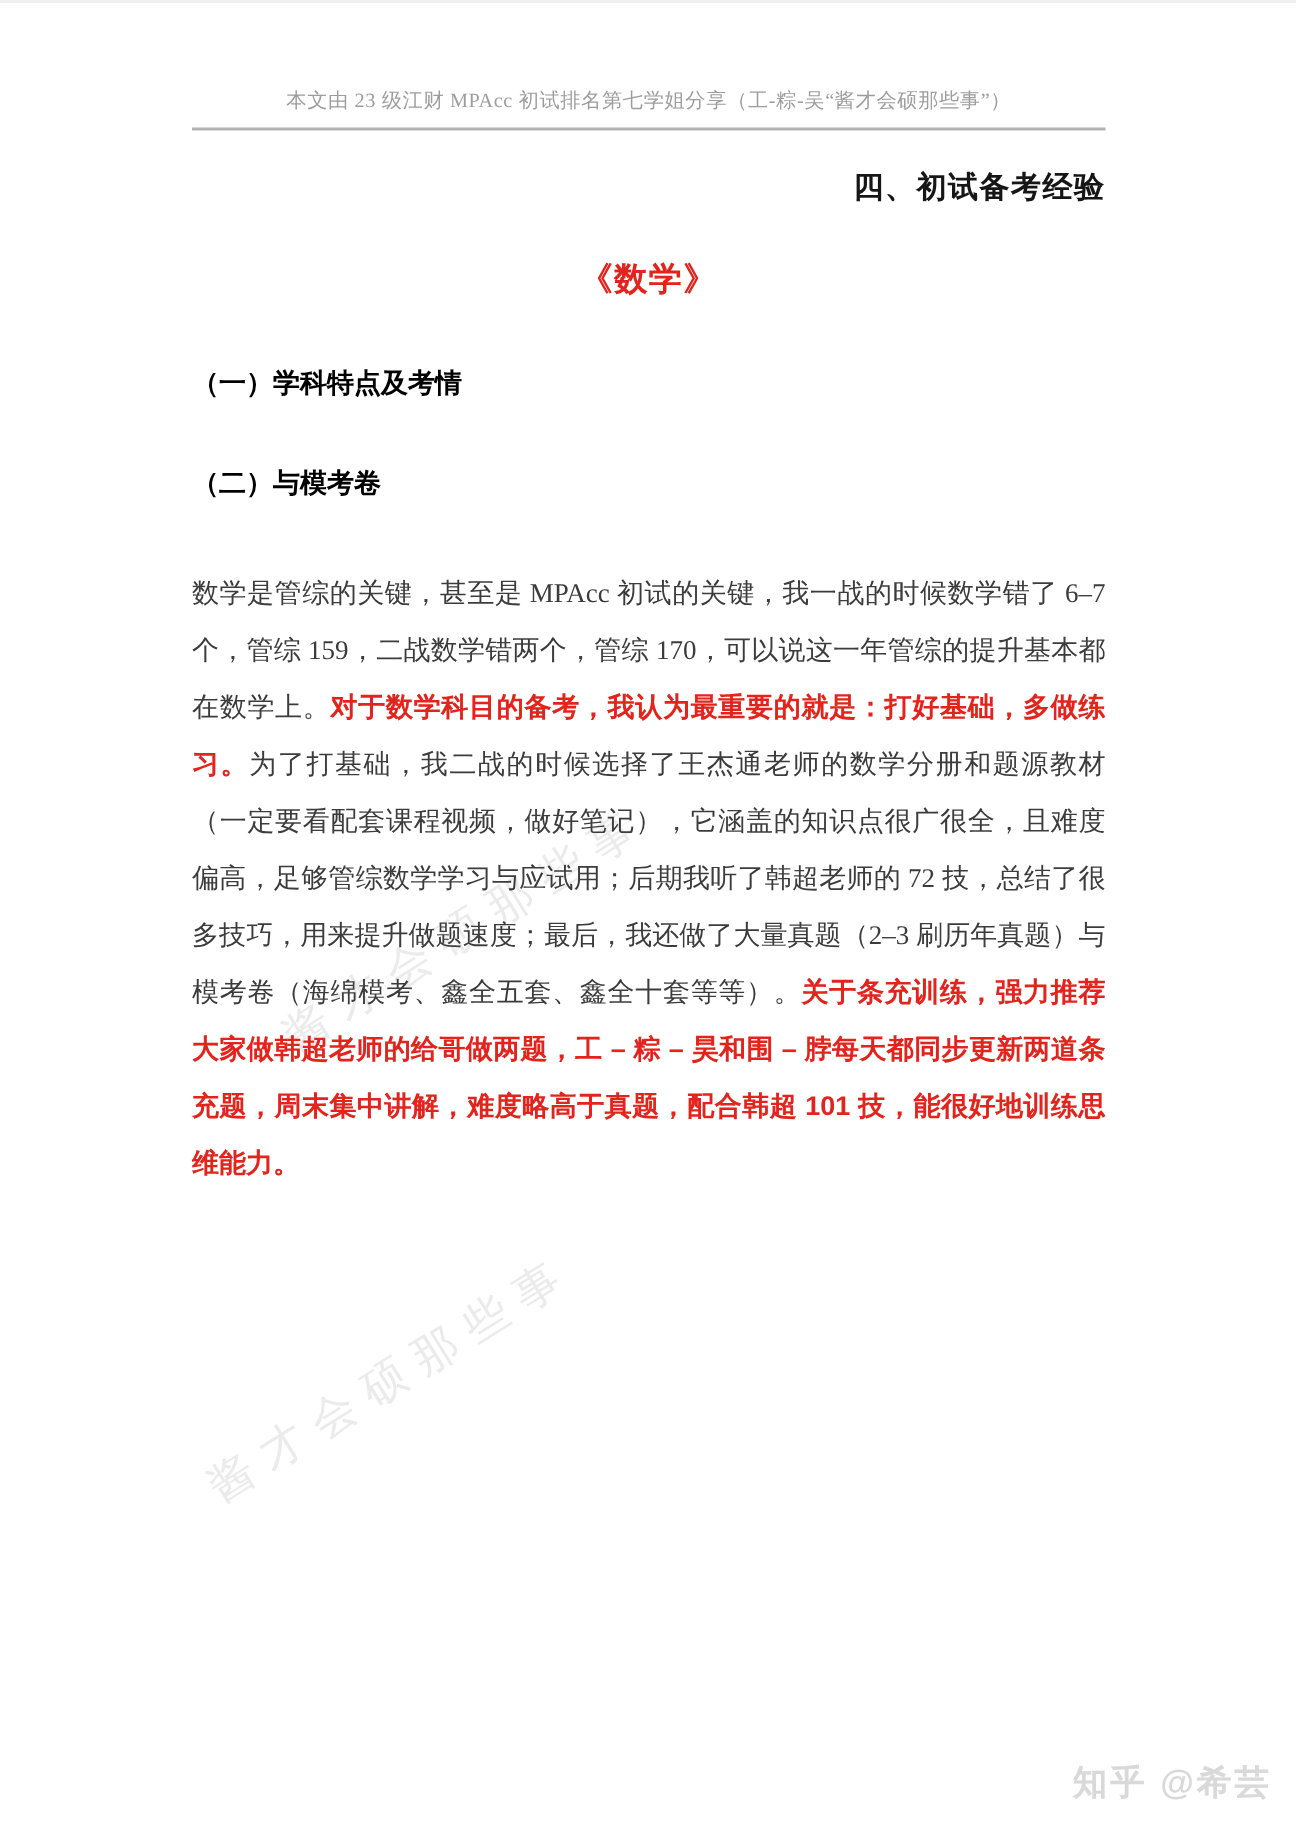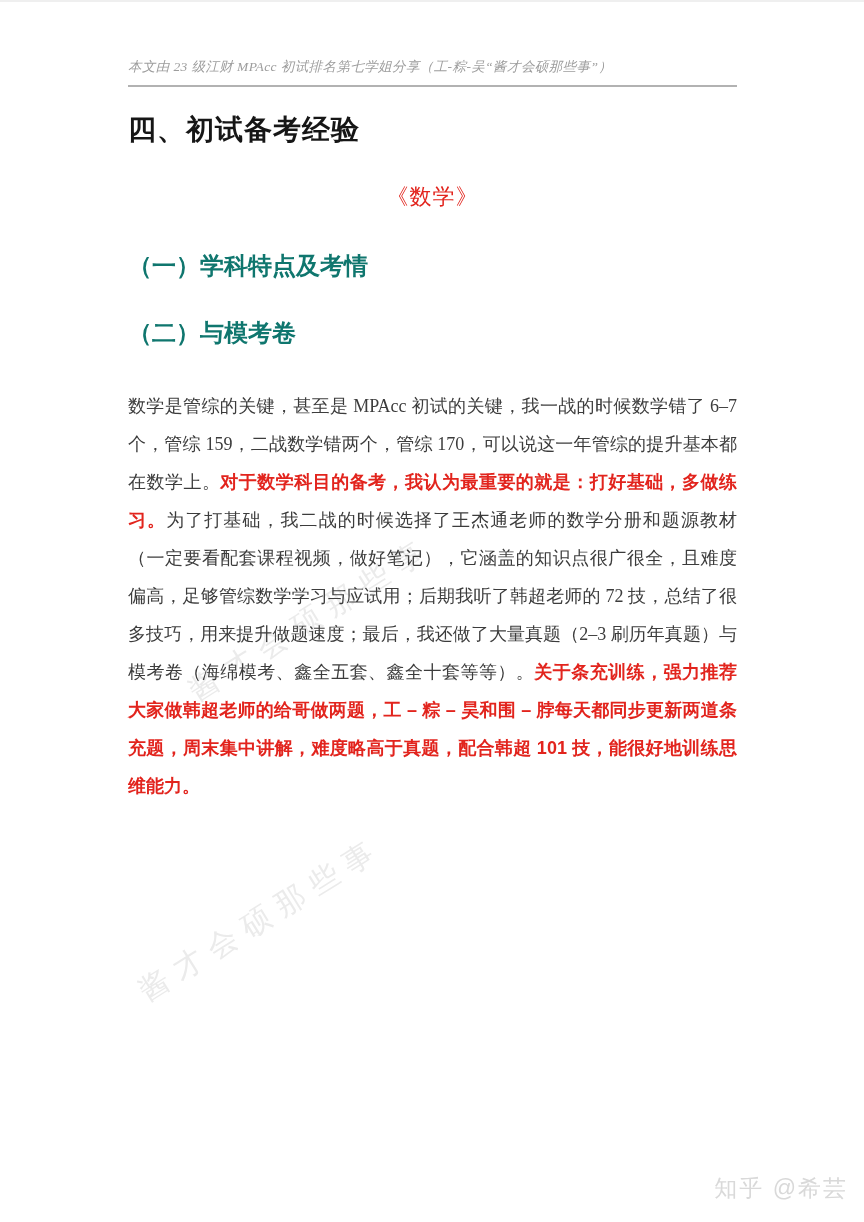--- a/index.html
+++ b/index.html
@@ -13,75 +13,74 @@
     border-top:2px solid #efefef;
     font-family:"Liberation Serif","DejaVu Serif",serif;
   }
   .content {
     position:relative;
     z-index:2;
     box-sizing:border-box;
     padding:56px 127px 0 128px;
   }
   .header-note {
-    text-align:left;
+    text-align:center;
     color:#9d9d9d;
     font-size:13.5px;
     letter-spacing:0.4px;
     white-space:nowrap;
-    font-style:italic;
   }
   .divider {
     height:0;
     border-top:2px solid #b2b2b2;
     margin-top:9px;
   }
   .doc-title {
     margin:24px 0 0 0;
-    text-align:left;
-    font-size:28px;
+    text-align:right;
+    font-size:20px;
     font-weight:700;
     color:#161616;
     letter-spacing:1px;
   }
   .subject-title {
     margin:33px 0 0 0;
     text-align:center;
     font-size:22px;
-    font-weight:400;
+    font-weight:700;
     letter-spacing:1px;
   }
   .section { margin-top:41px; }
   .section h3 {
     margin:0;
     font-family:Liberation Serif, serif;
-    font-size:24px;
+    font-size:18px;
     font-weight:700;
-    color:#0f766e;
+    color:#000000;
     line-height:26px;
   }
   .section p {
     margin:7px 0 0 0;
     font-size:18px;
     line-height:38px;
     color:#3c3c3c;
     text-align:justify;
     text-justify:inter-ideograph;
   }
   .section p .em {
     font-weight:700;
     font-family:"Liberation Sans","DejaVu Sans",sans-serif;
   }
   .zhihu-watermark {
     position:absolute;
     z-index:3;
     right:16px; bottom:18px;
     color:#d9d9d9;
     font-size:23px;
-    font-weight:400;
+    font-weight:700;
     font-family:"Liberation Sans","DejaVu Sans",sans-serif;
     letter-spacing:2px;
     margin-left:24px;
   }
   .diagonal-watermark {
     position:absolute;
     z-index:1;
     left:160px; top:560px;
     width:420px;
     transform:rotate(-32deg);

